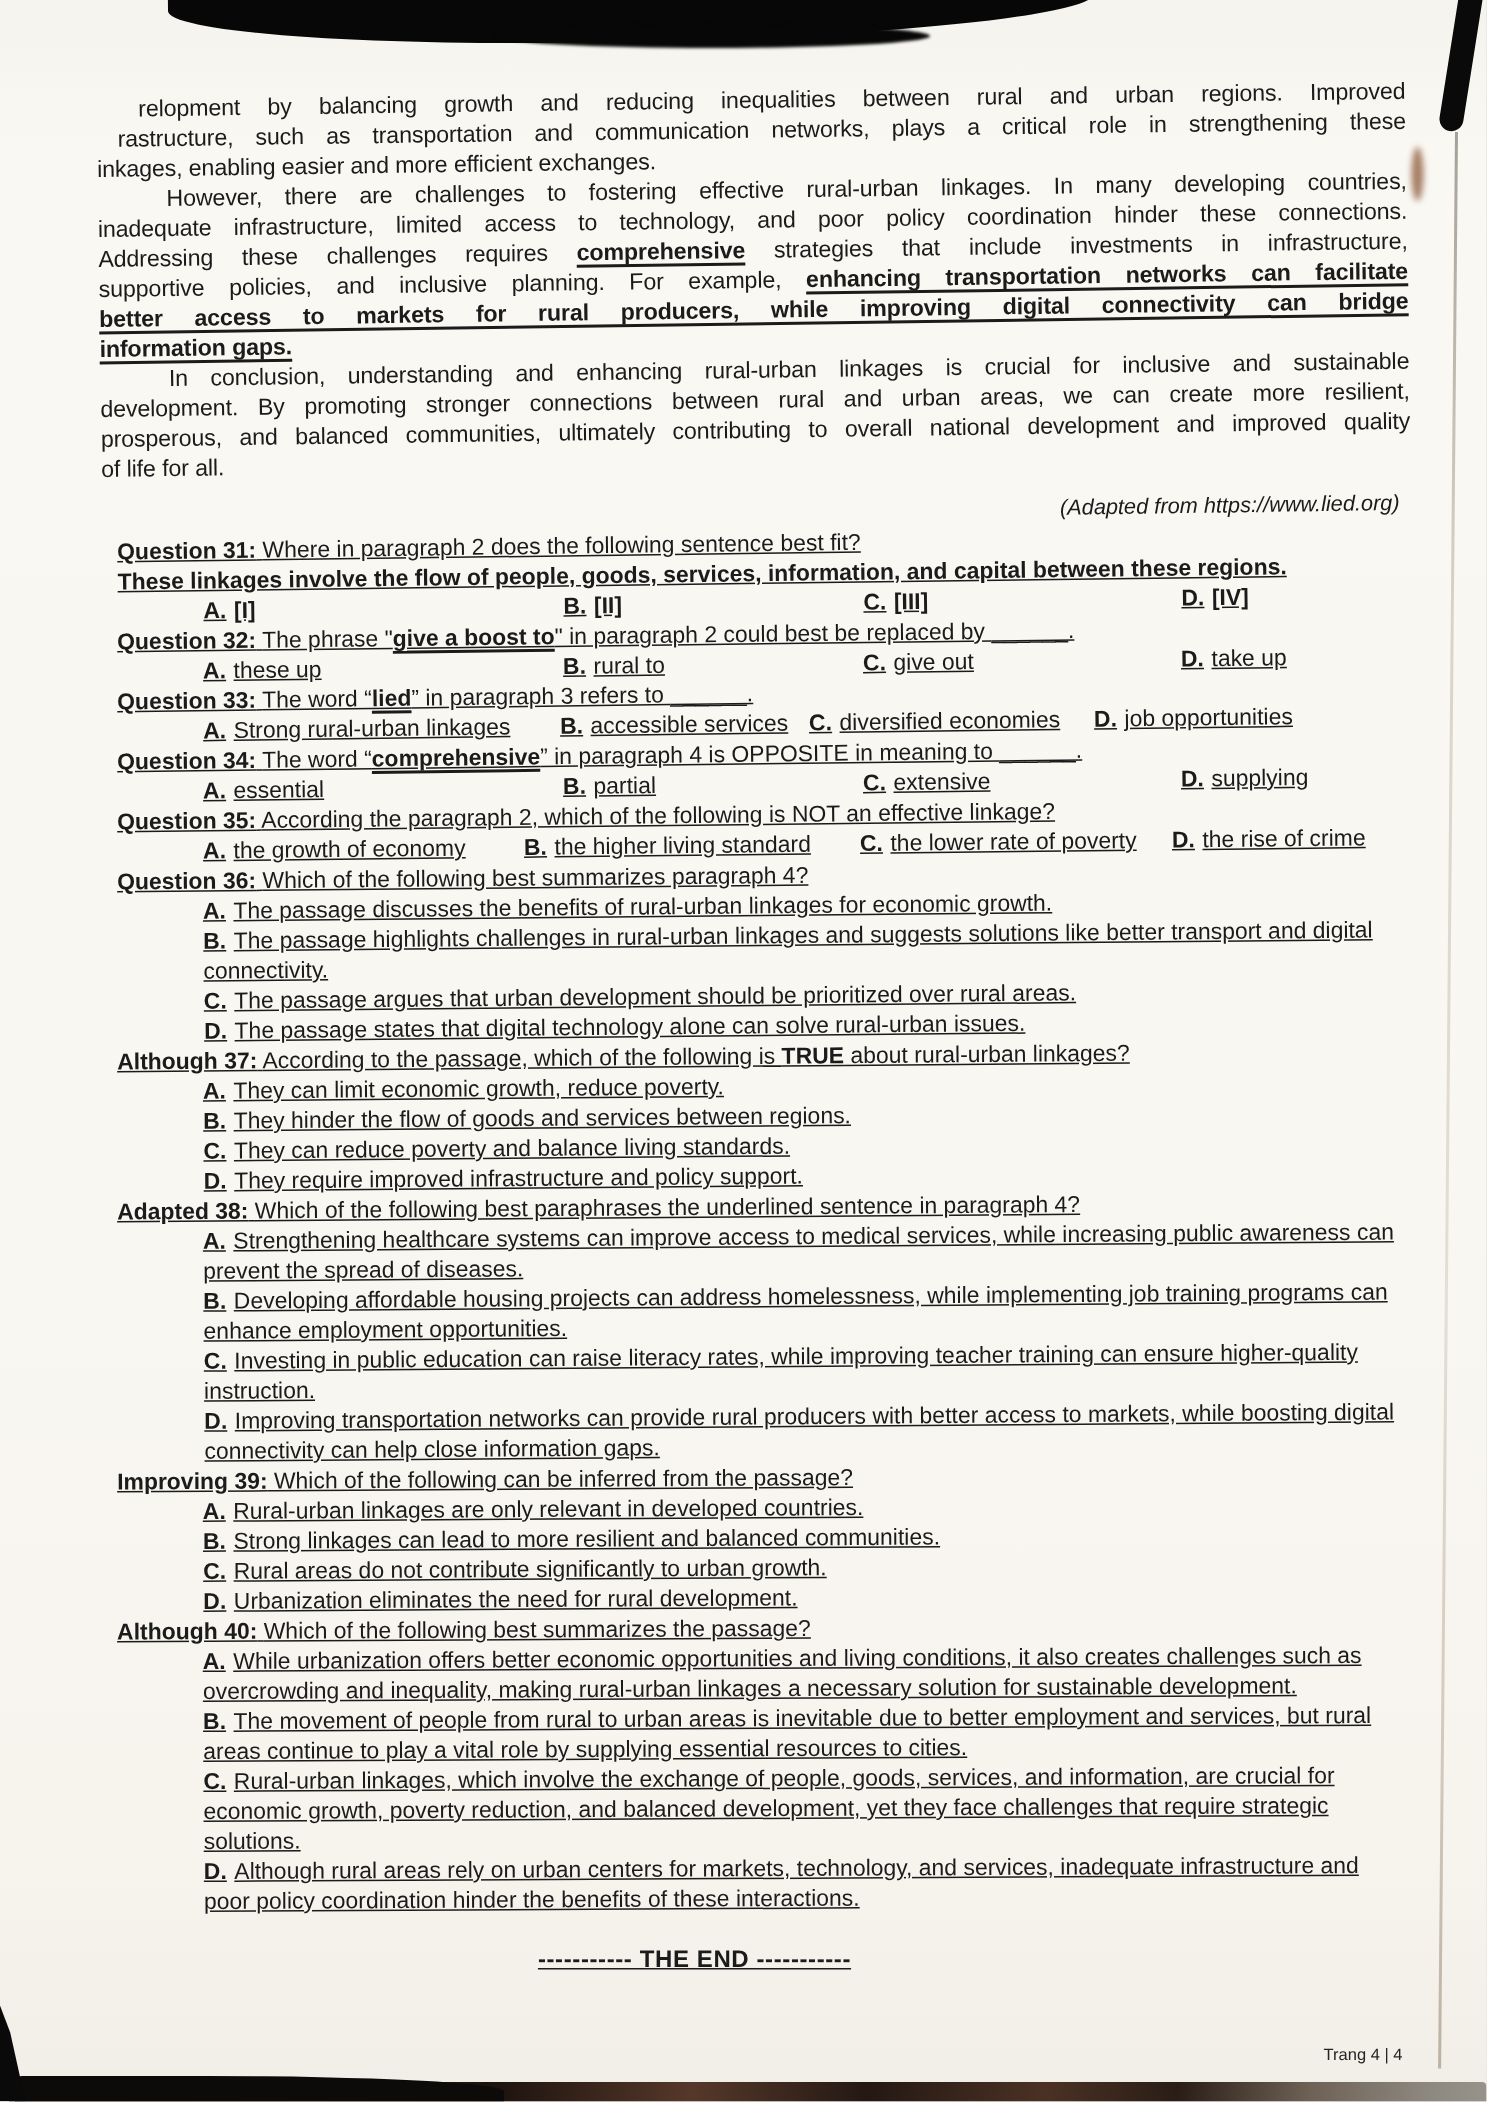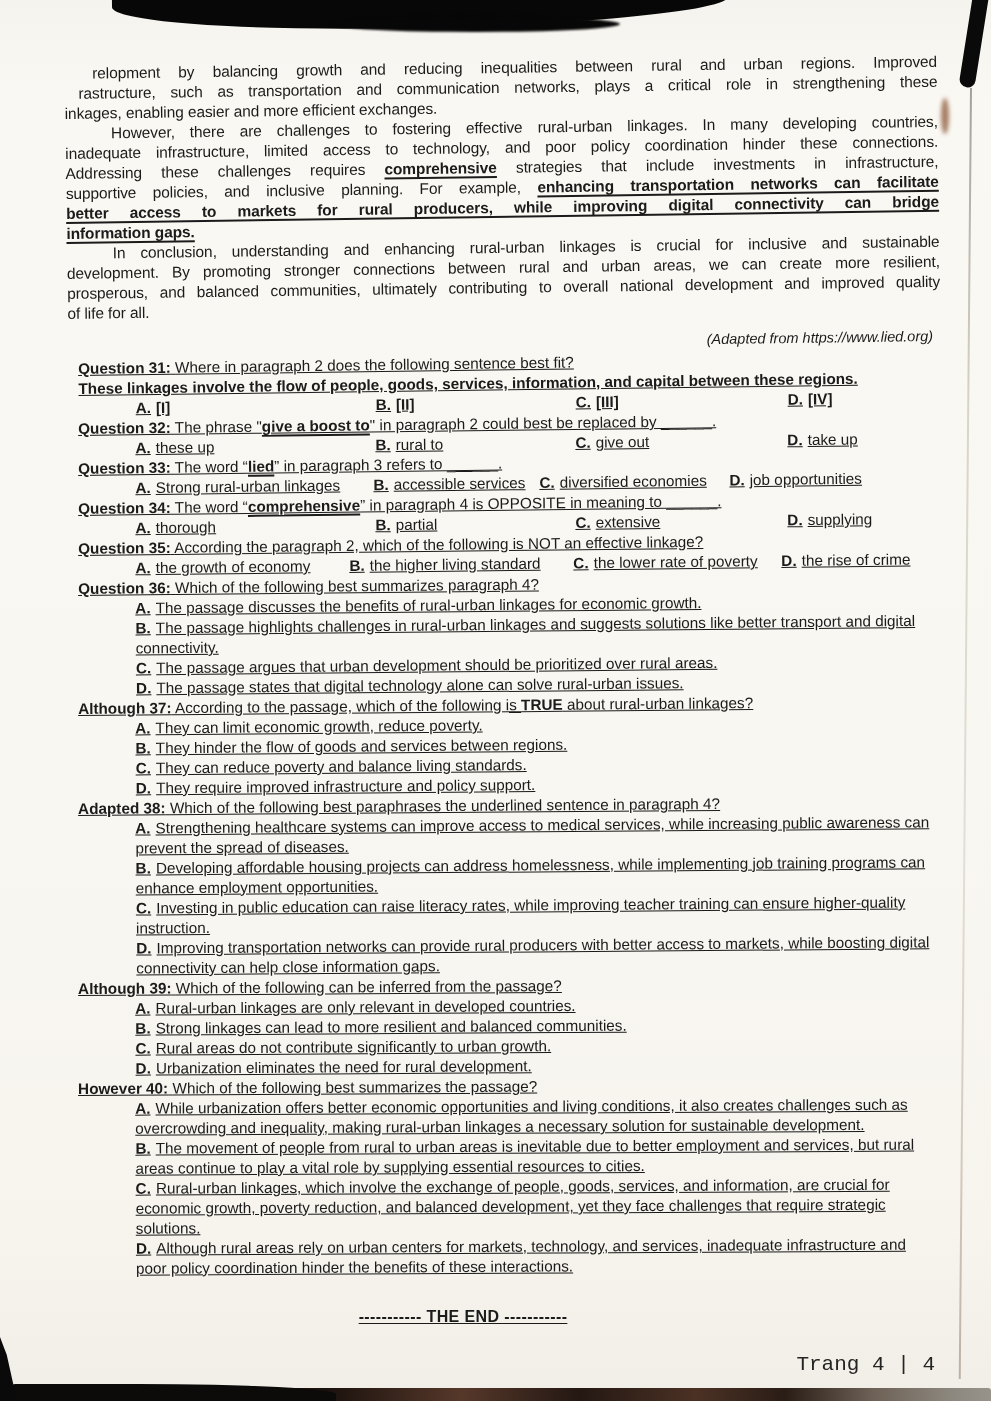--- a/index.html
+++ b/index.html
@@ -44,24 +44,24 @@
   .q{transform-origin:left top;}
   .qlabel{font-weight:bold;}
   .opts{display:grid;margin-left:57px;}
   .ga{grid-template-columns:240px 200px 212px auto;}
   .gb{grid-template-columns:238px 166px 190px auto;}
   .gc{grid-template-columns:214px 224px 208px auto;}
   .opt{white-space:nowrap;}
   .ol{font-weight:bold;margin-right:5px;}
   .bold-vals .ot{font-weight:bold;}
   .bopt{margin-left:57px;}
-  .theend{margin-top:28px;width:770px;text-align:center;font-weight:bold;font-size:16px;
+  .theend{margin-top:18px;width:770px;text-align:center;font-weight:bold;font-size:16px;
           letter-spacing:.4px;}
-  .pagenum{position:absolute;right:56px;bottom:25px;font-family:Liberation Mono, monospace;
-           font-size:21px;color:#242424;margin-top:17px;}
+  .pagenum{position:absolute;right:56px;bottom:25px;font-family:Liberation Sans, sans-serif;
+           font-size:11px;color:#242424;margin-top:17px;}
 </style>
 </head>
 <body>
 
 <div class="page">
 
   <div class="blob-top"></div>
   <div class="blob-top2"></div>
   <div class="corner-tr"></div>
   <div class="smudge-tr"></div>
@@ -131,21 +131,21 @@
         <span class="opt"><span class="ol">D.</span><span class="ot">job opportunities</span></span>
       </div>
     </div>
 
     <div class="q" style="transform:rotate(-0.7deg)">
       <div>
         <span class="qlabel">Question 34:</span>
         <span><span>The word “</span><span class="b u">comprehensive</span><span>” in paragraph 4 is OPPOSITE in meaning to </span><span>______.</span></span>
       </div>
       <div class="opts ga">
-        <span class="opt"><span class="ol">A.</span><span class="ot">thorough</span></span>
+        <span class="opt"><span class="ol">A.</span><span class="ot">essential</span></span>
         <span class="opt"><span class="ol">B.</span><span class="ot">partial</span></span>
         <span class="opt"><span class="ol">C.</span><span class="ot">extensive</span></span>
         <span class="opt"><span class="ol">D.</span><span class="ot">supplying</span></span>
       </div>
     </div>
 
     <div class="q" style="transform:rotate(-0.65deg)">
       <div>
         <span class="qlabel">Question 35:</span>
         <span><span>According the paragraph 2, which of the following is NOT an effective linkage?</span></span>
@@ -186,32 +186,32 @@
         <span><span>Which of the following best paraphrases the underlined sentence in paragraph 4?</span></span>
       </div>
       <div class="bopt"><span class="ol">A.</span><span>Strengthening healthcare systems can improve access to medical services, while increasing public awareness can prevent the spread of diseases.</span></div>
       <div class="bopt"><span class="ol">B.</span><span>Developing affordable housing projects can address homelessness, while implementing job training programs can enhance employment opportunities.</span></div>
       <div class="bopt"><span class="ol">C.</span><span>Investing in public education can raise literacy rates, while improving teacher training can ensure higher-quality instruction.</span></div>
       <div class="bopt"><span class="ol">D.</span><span>Improving transportation networks can provide rural producers with better access to markets, while boosting digital connectivity can help close information gaps.</span></div>
     </div>
 
     <div class="q" style="transform:rotate(-0.35deg)">
       <div>
-        <span class="qlabel">Although 39:</span>
+        <span class="qlabel">Improving 39:</span>
         <span><span>Which of the following can be inferred from the passage?</span></span>
       </div>
       <div class="bopt"><span class="ol">A.</span><span>Rural-urban linkages are only relevant in developed countries.</span></div>
       <div class="bopt"><span class="ol">B.</span><span>Strong linkages can lead to more resilient and balanced communities.</span></div>
       <div class="bopt"><span class="ol">C.</span><span>Rural areas do not contribute significantly to urban growth.</span></div>
       <div class="bopt"><span class="ol">D.</span><span>Urbanization eliminates the need for rural development.</span></div>
     </div>
 
     <div class="q" style="transform:rotate(-0.3deg)">
       <div>
-        <span class="qlabel">However 40:</span>
+        <span class="qlabel">Although 40:</span>
         <span><span>Which of the following best summarizes the passage?</span></span>
       </div>
       <div class="bopt"><span class="ol">A.</span><span>While urbanization offers better economic opportunities and living conditions, it also creates  challenges such as overcrowding and inequality, making rural-urban linkages a necessary solution for sustainable development.</span></div>
       <div class="bopt"><span class="ol">B.</span><span>The movement of people from rural to urban areas is inevitable due to better employment and services, but rural areas continue to play a vital role by supplying essential resources to cities.</span></div>
       <div class="bopt"><span class="ol">C.</span><span>Rural-urban linkages, which involve the exchange of people, goods, services, and information, are crucial for economic growth, poverty reduction, and balanced development, yet they face challenges that require strategic solutions.</span></div>
       <div class="bopt"><span class="ol">D.</span><span>Although rural areas rely on urban centers for markets, technology, and services, inadequate infrastructure and poor policy coordination hinder the benefits of these interactions.</span></div>
     </div>
 
     <div class="theend">----------- THE END -----------</div>
   </section>

